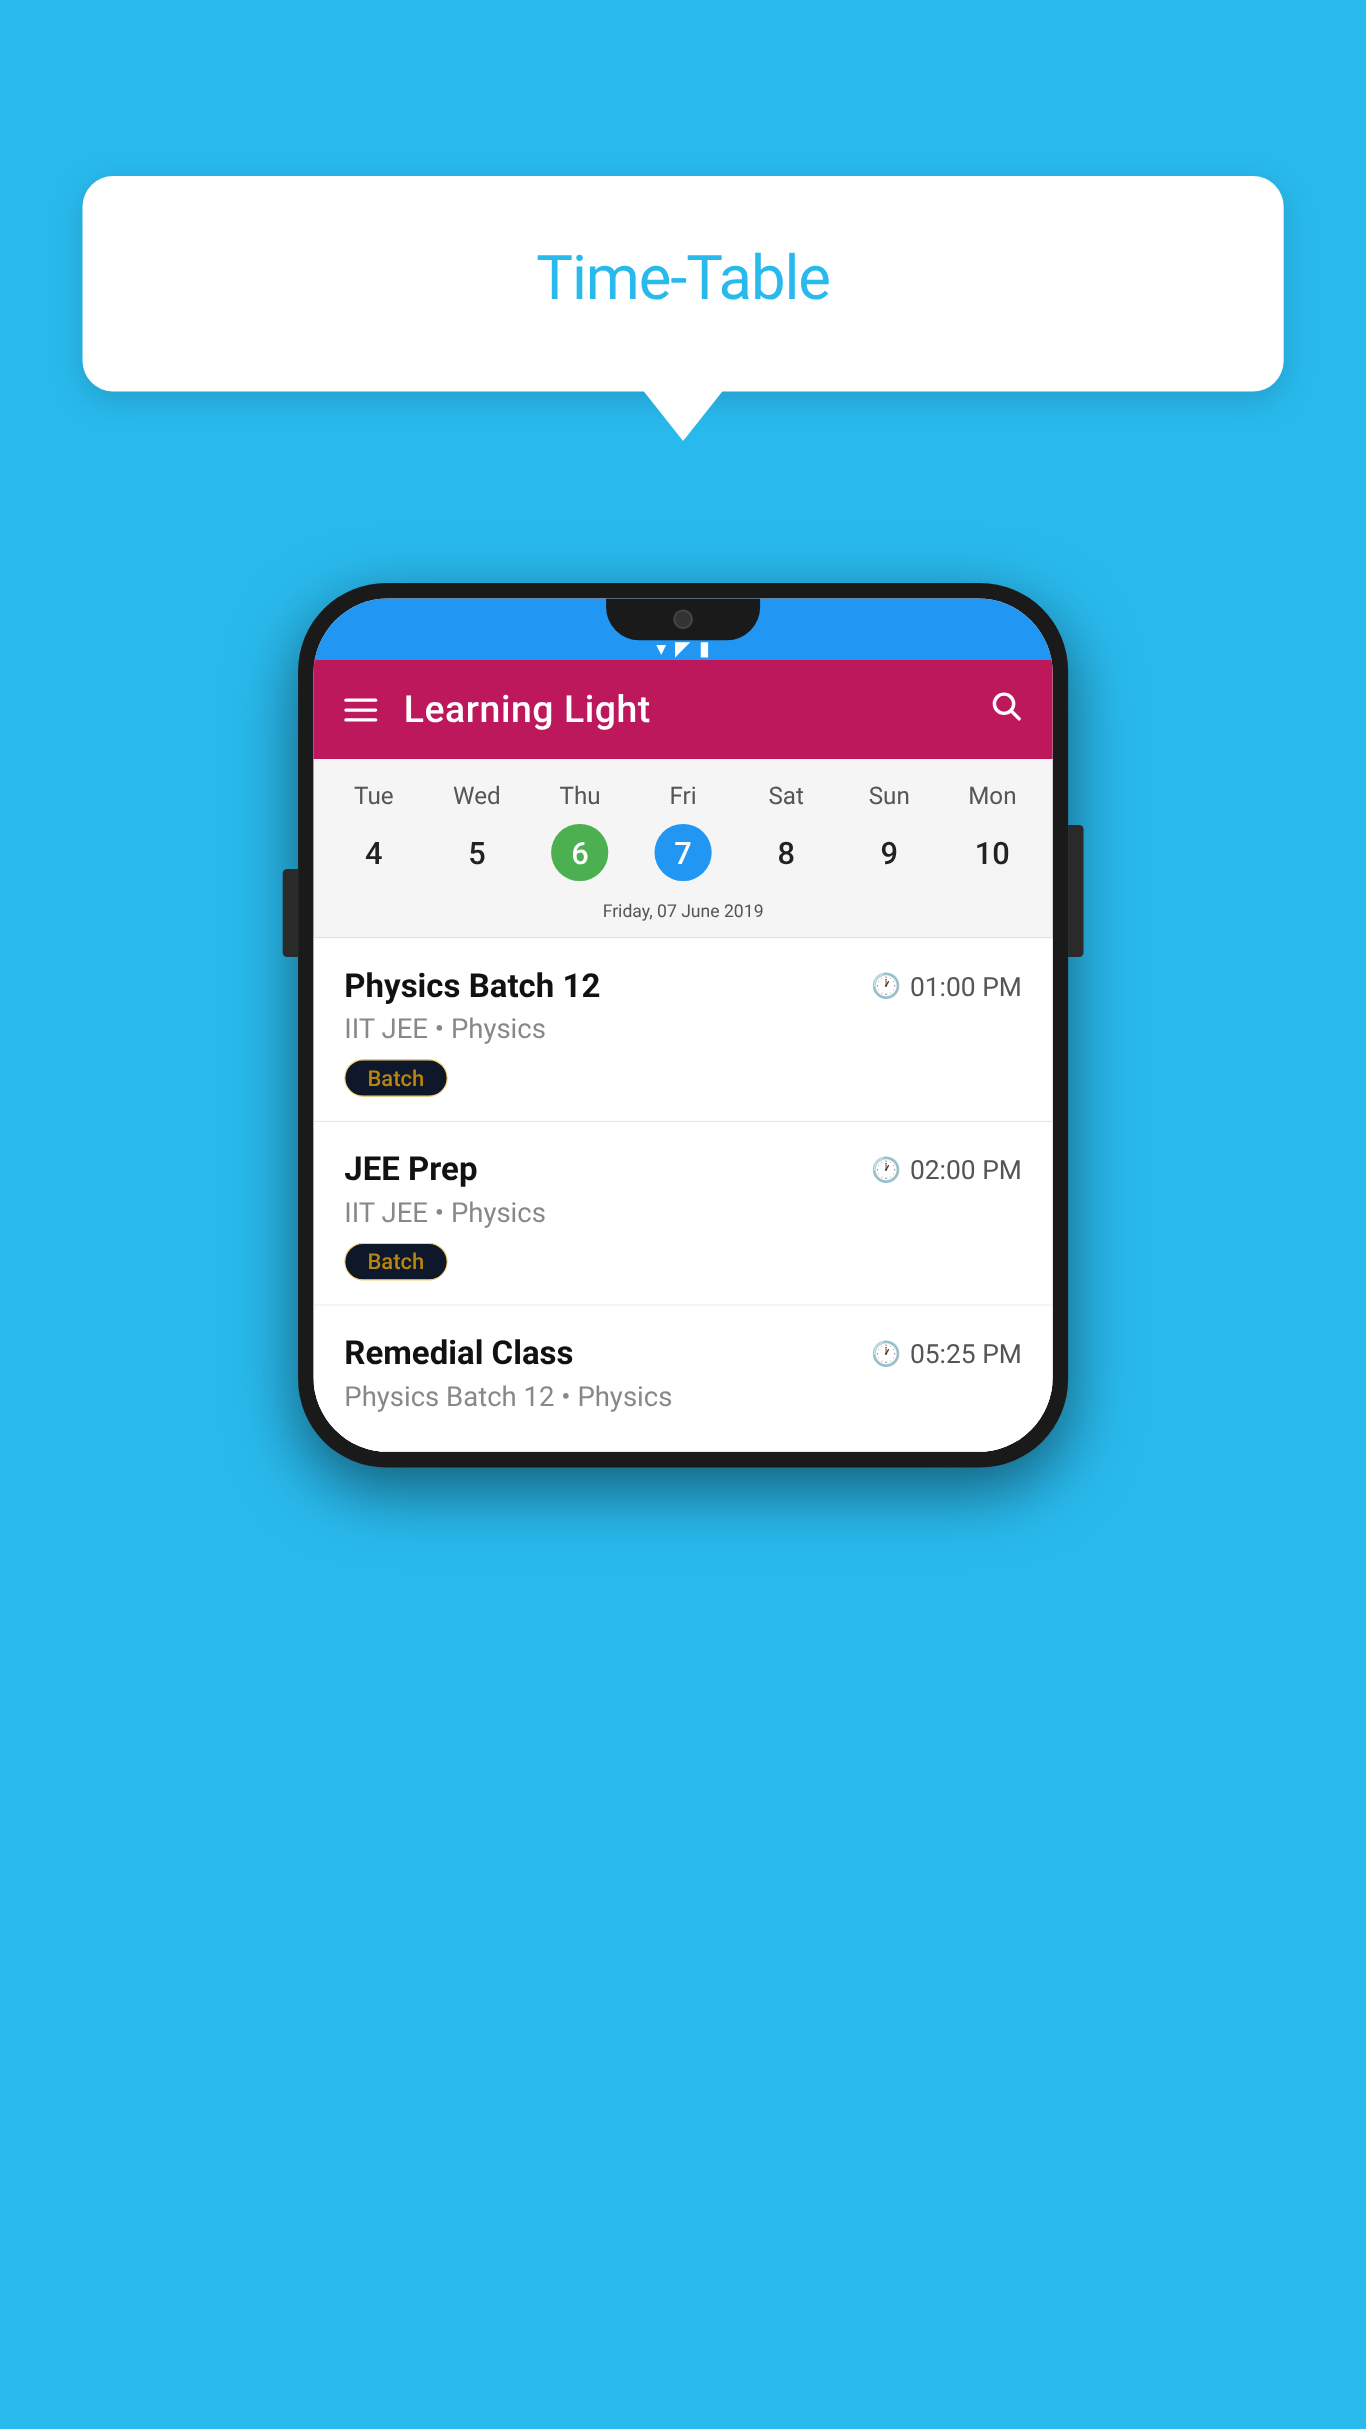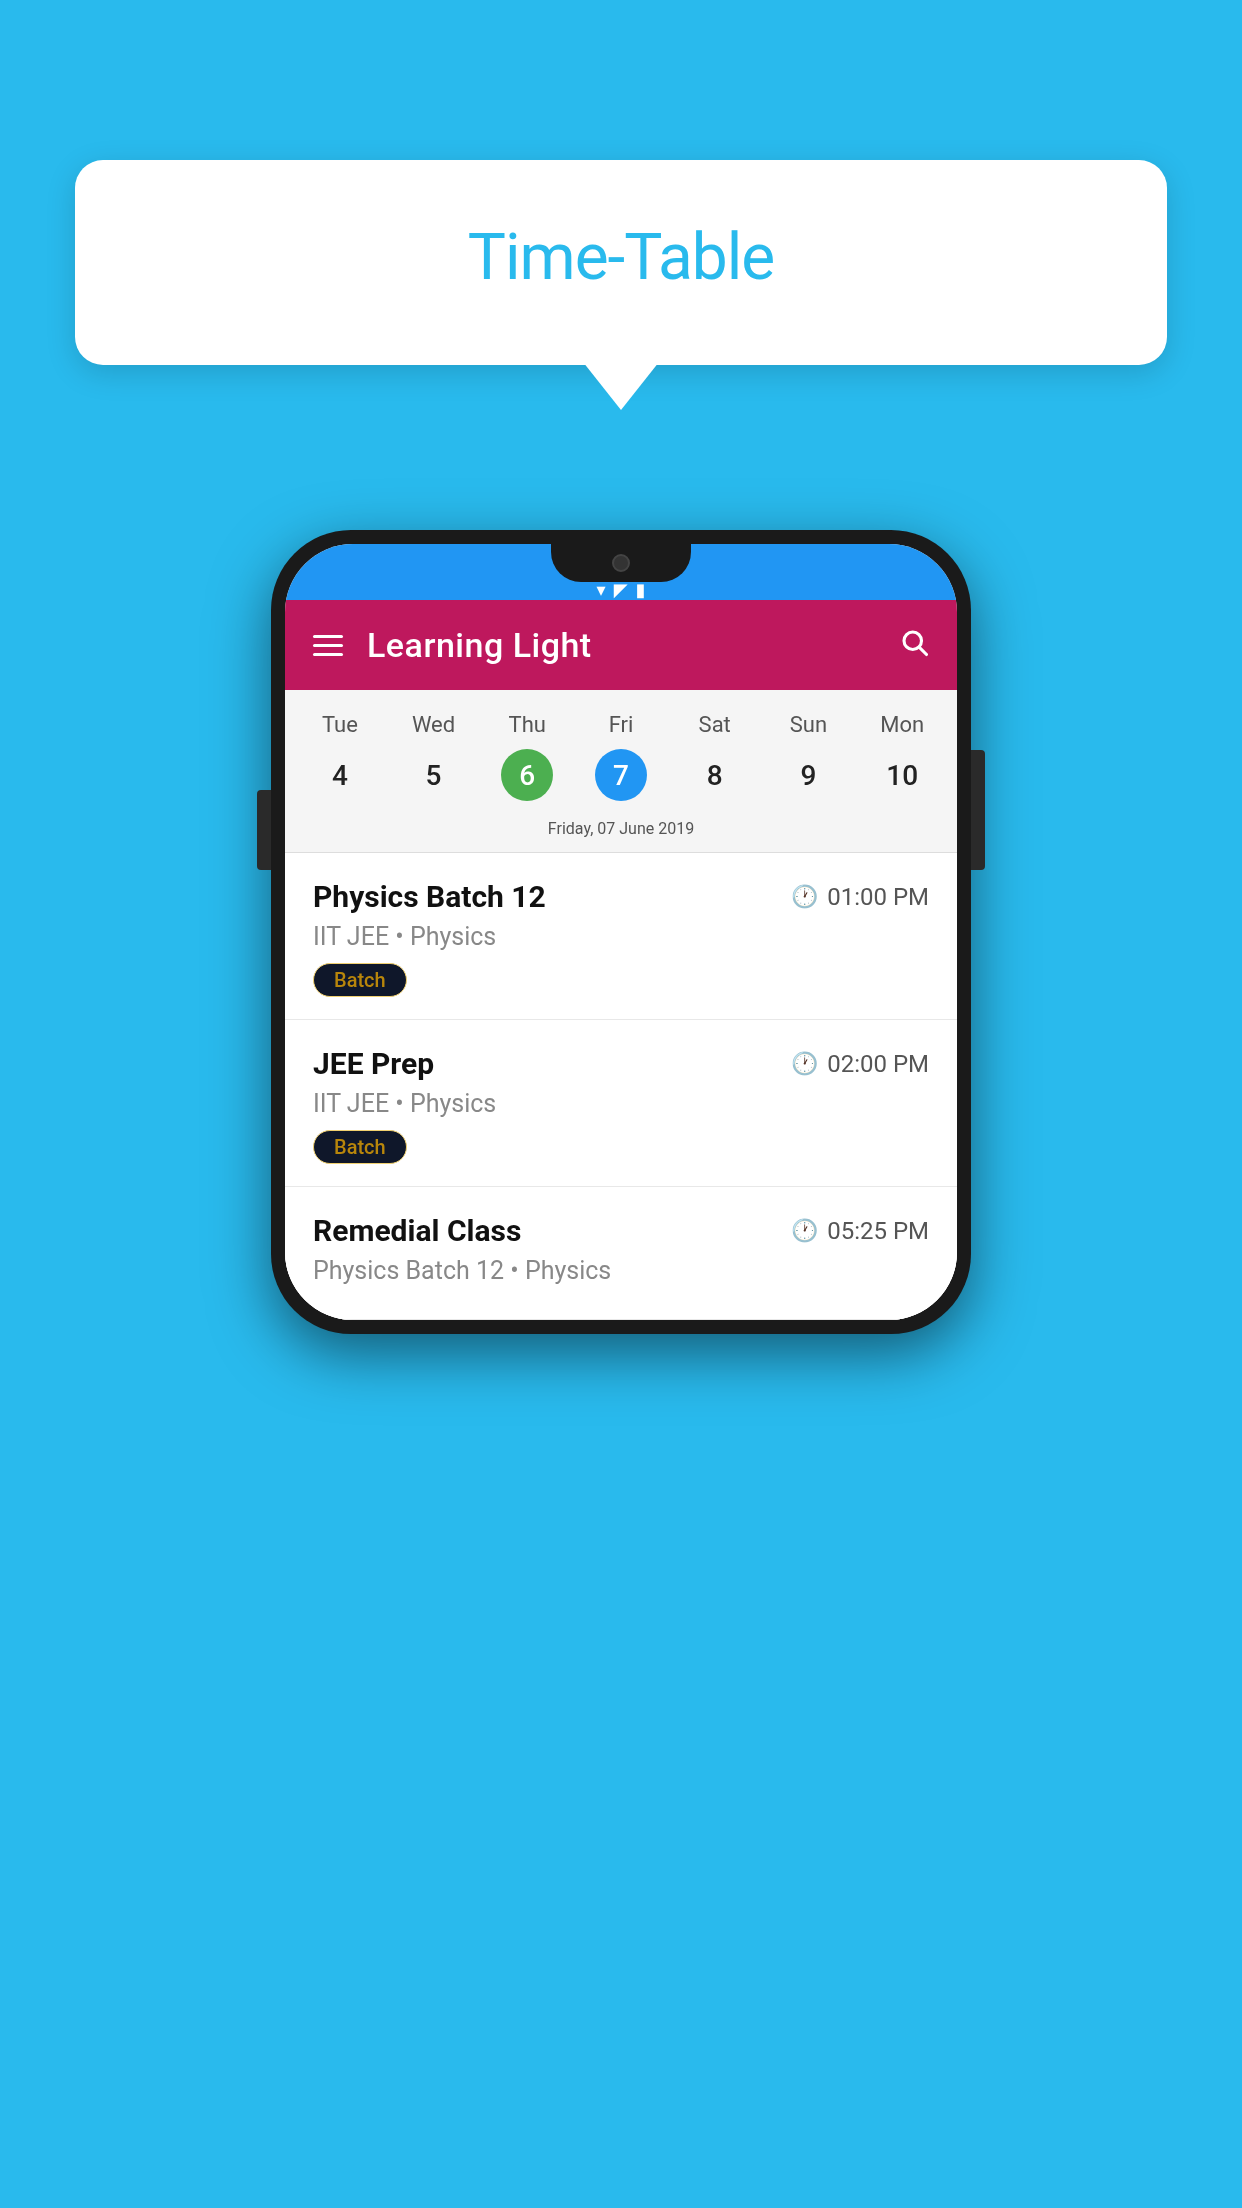--- a/index.html
+++ b/index.html
@@ -32,21 +32,21 @@
       transform: translateX(-50%);
       width: 0;
       height: 0;
       border-left: 38px solid transparent;
       border-right: 38px solid transparent;
       border-top: 48px solid white;
     }
     .tooltip-title {
       text-align: center;
       color: #29BAED;
-      font-size: 64px;
+      font-size: 56px;
       font-weight: 400;
       margin-bottom: 20px;
       letter-spacing: -1px;
     }
     .tooltip-subtitle {
       text-align: center;
       color: #888;
       font-size: 36px;
       font-weight: 400;
       line-height: 1.4;

